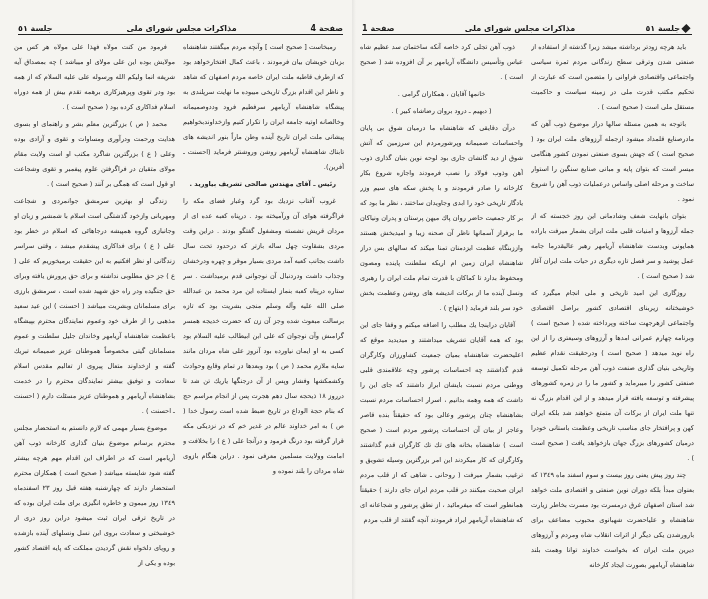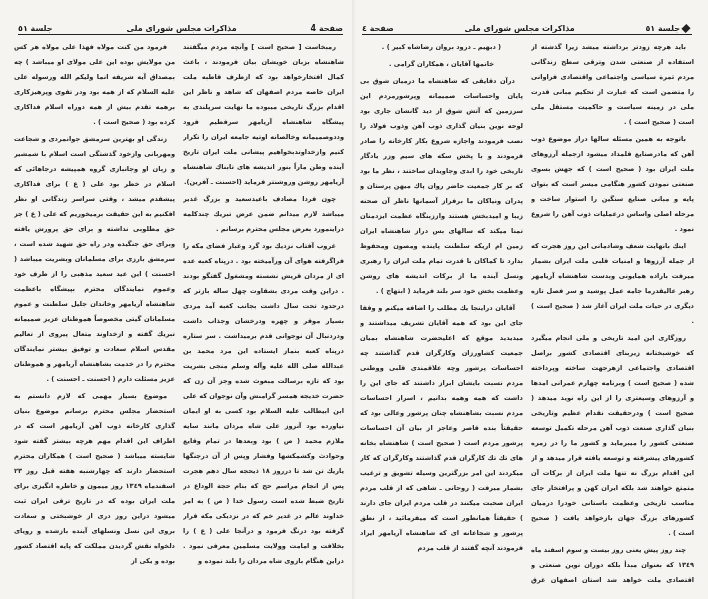--- a/index.html
+++ b/index.html
@@ -28,21 +28,21 @@
   .page.right .header { left:8px;  width:330px; }
   .header span { white-space:nowrap; padding-bottom:1px; }
   .cols { position:absolute; top:40px; display:flex; flex-direction:row-reverse; gap:8px; }
   .page.left .cols  { left:14px; width:330px; }
   .page.right .cols { left:6px; width:334px; }
   .col {
     flex:1; direction:rtl; text-align:justify;
     font-size:6.6px; line-height:15px; color:#262626;
     overflow:hidden; height:545px;
   }
-  .col p { margin:0 0 2px 0; text-indent:8px;font-weight:bold; }
+  .col p { margin:0 0 2px 0; text-indent:8px; }
   .col .center { text-align:center; text-indent:0; }
   .col .bold { font-weight:bold; }
   .gutter { position:absolute; left:352px; top:0; width:4px; height:599px;
     background:linear-gradient(90deg, rgba(0,0,0,0.06), rgba(0,0,0,0.0)); }
   .pageno-mark { display:inline-block; width:6px; height:6px; background:#222;
     transform:rotate(45deg); margin:0 3px; vertical-align:middle; }
 </style>
 </head>
 <body>
 
@@ -50,49 +50,51 @@
 
   <div class="page left">
     <div class="header">
       <span>صفحة 4</span>
       <span>مذاكرات مجلس شوراى ملى</span>
       <span>جلسة ٥١</span>
     </div>
     <div class="cols">
       <div class="col">
         <p>رمبخاست [ صحيح است ] وآنچه مردم ميگفتند شاهنشاه بزبان خويشان بيان فرمودند ، باعث كمال افتخارخواهد بود كه ازطرف قاطبه ملت ايران خاصه مردم اصفهان كه شاهد و ناظر اين اقدام بزرگ تاريخى ميبوده ما نهايت سرپلندى به پيشگاه شاهنشاه آريامهر سرفطيم فرود وددوصميمانه وخالصانه اوتيه جامعه ايران را تكرار كنيم وازخداوندبخواهيم پيشانى ملت ايران تاريخ آينده وطن ماراً بنور انديشه هاى تابناك شاهنشاه آريامهر روشن وروشنتر فرمايد (احسنت ـ آفرين).</p>
-        <p>چون فردا مصادف باعيدسعيد و بزرگ غدير ميباشد لازم ميدانم ضمن عرض تبريك چندكلمه دراينمورد بعرض مجلس محترم برسانم .</p>
+        <p class="bold">رئيس ـ آقاى مهندس صالحى تشريف بياوريد .</p>
         <p>غروب آفتاب نزديك بود گرد وغبار فضاى مكه را فراگرفته هواى آن ورآميخته بود . درپناه كعبه عده اى از مردان قريش نشسته ومشغول گفتگو بودند . دراين وقت مردى بشقاوت چهل ساله بازتر كه درحدود تحت سال داشت بجانب كعبه آمد مردى بسيار موقر و چهره ودرخشان وجذاب داشت ودردنبال آن نوجوانى قدم برميداشت . سر ستاره درپناه كعبه بنماز ايستاده اين مرد محمد بن عبدالله صلى الله عليه وآله وسلم منجى بشريت بود كه تازه برسالت مبعوث شده وجز آن زن كه حضرت خديجه همسر گرامىش وآن نوجوان كه على ابن ابيطالب عليه السلام بود كسى به او ايمان نياورده بود آنروز على شاه مردان مانند سايه ملازم محمد ( ص ) بود وبعدها در تمام وقايع وحوادث وكشمكشها وفشار وپس از آن درجنگها ياريك تن شد تا درروز ١٨ ذيحجه سال دهم هجرت پس از انجام مراسم حج كه بنام حجة الوداع در تاريخ ضبط شده است رسول خدا ( ص ) به امر خداوند عالم در غدير خم كه در نزديكى مكه قرار گرفته بود درنگ فرمود و درآنجا على ( ع ) را بخلافت و امامت وولايت مسلمين معرفى نمود . دراين هنگام بازوى شاه مردان را بلند نموده و</p>
       </div>
       <div class="col">
         <p>فرمود من كنت مولاه فهذا على مولاه هر كس من مولايش بوده اين على مولاى او ميباشد ) چه بمصداق آيه شريفه انما وليكم الله ورسوله على عليه السلام كه از همه بود ودر تقوى وپرهيزكارى برهمه تقدم بيش از همه دوراه اسلام فداكارى كرده بود ( صحيح است ) .</p>
+        <p>محمد ( ص ) بزرگترين معلم بشر و راهنماى او بسوى هدايت ورحمت ودرآورى ومساوات و تقوى و آزادى بوده وعلى ( ع ) بزرگترين شاگرد مكتب او است ولايت مقام مولاى متقيان در فراگرفتن علوم پيغمبر و تقوى وشجاعت او قول است كه همگى بر آنند ( صحيح است ) .</p>
         <p>زندگى او بهترين سرمشق جوانمردى و شجاعت ومهربانى وازخود گذشتگى است اسلام با شمشير و زبان او وجانبازى گروه همپيشه درجاهائى كه اسلام در خطر بود على ( ع ) براى فداكارى پيشقدم ميشد ، وقتى سراسر زندگانى او نظر افكنيم به اين حقيقت برميخوريم كه على ( ع ) جز حق مطلوبى نداشته و براى حق پرورش يافته وبراى حق جنگيده ودر راه حق شهيد شده است ، سرمشق بارزى براى مسلمانان وبشريت ميباشد ( احسنت ) اين عيد سعيد مذهبى را از طرف خود وعموم نمايندگان محترم بپيشگاه باعظمت شاهنشاه آريامهر وخاندان جليل سلطنت و عموم مسلمانان گيتى مخصوصاً هموطنان عزيز صميمانه تبريك گفته و ازخداوند متعال پيروى از تعاليم مقدس اسلام سعادت و توفيق بيشتر نمايندگان محترم را در خدمت بشاهنشاه آريامهر و هموطنان عزيز مسئلت دارم ( احسنت ـ احسنت ) .</p>
         <p>موضوع بسيار مهمى كه لازم دانستم به استحضار مجلس محترم برسانم موضوع بنيان گذارى كارخانه ذوب آهن آريامهر است كه در اطراف اين اقدام مهم هرچه بيشتر گفته شود شايسته ميباشد ( صحيح است ) همكاران محترم استحضار دارند كه چهارشنبه هفته قبل روز ٢٣ اسفندماه ١٣٤٩ روز ميمون و خاطره انگيزى براى ملت ايران بوده كه در تاريخ ترقى ايران ثبت ميشود دراين روز درى از خوشبختى و سعادت بروى اين نسل ونسلهاى آينده بازشده و روياى دلخواه نقش گرديدن مملكت كه پايه اقتصاد كشور بوده و يكى از</p>
       </div>
     </div>
   </div>
 
   <div class="gutter"></div>
 
   <div class="page right">
     <div class="header">
       <span><span class="pageno-mark"></span><span>جلسة ٥١</span></span>
       <span>مذاكرات مجلس شوراى ملى</span>
-      <span>صفحة ٤</span>
+      <span>صفحة 1</span>
     </div>
     <div class="cols">
       <div class="col">
-        <p>بايد هرچه زودتر برداشته ميشد زيرا گذشته از استفاده از صنعتى شدن وترقى سطح زندگانى مردم ثمرة سياسى واجتماعى واقتصادى فراوانى را متضمن است كه عبارت از تحكيم مبانى قدرت ملى در زمينه سياست و حاكميت مستقل ملى است ( صحيح است ) .</p>
+        <p>بايد هرچه زودتر برداشته ميشد زيرا گذشته از استفاده از صنعتى شدن وترقى سطح زندگانى مردم ثمرة سياسى واجتماعى واقتصادى فراوانى را متضمن است كه عبارت از تحكيم مكتب قدرت ملى در زمينه سياست و حاكميت مستقل ملى است ( صحيح است ) .</p>
         <p>باتوجه به همين مسئله سالها دراز موضوع ذوب آهن كه مادرصنايع قلمداد ميشود ازجمله آرزوهاى ملت ايران بود ( صحيح است ) كه جهش بسوى صنعتى نمودن كشور هنگامى ميسر است كه بتوان پايه و مبانى صنايع سنگين را استوار ساخت و مرحله اصلى واساس درعمليات ذوب آهن را شروع نمود .</p>
-        <p>اينك بانهايت شعف وشادمانى اين روز هجرت كه از جمله آرزوها و امنيات قلبى ملت ايران بشمار ميرفت باراده همايونى وبدست شاهنشاه آريامهر رهبر عاليقدرما جامه عمل پوشيد و سر فصل تازه ديگرى در حيات ملت ايران آغاز شد ( صحيح است ) .</p>
+        <p>بتوان بانهايت شعف وشادمانى اين روز خجسته كه از جمله آرزوها و امنيات قلبى ملت ايران بشمار ميرفت باراده همايونى وبدست شاهنشاه آريامهر رهبر عاليقدرما جامه عمل پوشيد و سر فصل تازه ديگرى در حيات ملت ايران آغاز شد ( صحيح است ) .</p>
         <p>روزگارى اين اميد تاريخى و ملى انجام ميگيرد كه خوشبختانه زيربناى اقتصادى كشور براصل اقتصادى واجتماعى ازهرجهت ساخته وپرداخته شده ( صحيح است ) وبرنامه چهارم عمرانى امدها و آرزوهاى وسيعترى را از اين راه نويد ميدهد ( صحيح است ) ودرحقيقت نقدام عظيم وتاريخى بنيان گذارى صنعت ذوب آهن مرحله تكميل توسعه صنعتى كشور را ميبرمايد و كشور ما را در زمره كشورهاى پيشرفته و توسعه يافته قرار ميدهد و از اين اقدام بزرگ نه تنها ملت ايران از بركات آن متمتع خواهند شد بلكه ايران كهن و پرافتخار جاى مناسب تاريخى وعظمت باستانى خودرا درميان كشورهاى بزرگ جهان بازخواهد يافت ( صحيح است ) .</p>
         <p>چند روز پيش يعنى روز بيست و سوم اسفند ماه ١٣٤٩ كه بعنوان مبدأ بلكه دوران نوين صنعتى و اقتصادى ملت خواهد شد استان اصفهان غرق درمسرت بود مسرت بخاطر زيارت شاهنشاه و علياحضرت شهبانوى محبوب مضاعف براى بارورشدن يكى ديگر از اثرات انقلاب شاه ومردم و آرزوهاى ديرين ملت ايران كه بخواست خداوند توانا وهمت بلند شاهنشاه آريامهر بصورت ايجاد كارخانه</p>
       </div>
       <div class="col">
+        <p>ذوب آهن تجلى كرد خاصه آنكه ساختمان سد عظيم شاه عباس وتأسيس دانشگاه آريامهر بر آن افزوده شد ( صحيح است ) .</p>
+        <p class="center">خانمها آقايان ، همكاران گرامى .</p>
         <p class="center">( دبهيم ـ درود بروان رضاشاه كبير ) .</p>
-        <p class="center">خانمها آقايان ، همكاران گرامى .</p>
         <p>درآن دقايقى كه شاهنشاه ما درميان شوق بى پايان واحساسات صميمانه وپرشورمردم اين سرزمين كه آتش شوق از ديد گانشان جارى بود لوحه نوين بنيان گذارى ذوب آهن وذوب فولاد را نصب فرمودند واجازه شروع بكار كارخانه را صادر فرمودند و با پخش سكه هاى سيم وزر يادگار تاريخى خود را ابدى وجاويدان ساختند ، نظر ما بود كه بر كار جمعيت حاضر روان پاك ميهن پرستان و پدران ونياكان ما برفراز آسمانها ناظر آن صحنه زيبا و اميدبخش هستند واززبنگاه عظمت ايزدمنان تمنا ميكند كه سالهاى بس دراز شاهنشاه ايران زمين ام اريكه سلطنت پاينده ومصون ومحفوظ بدارد تا كماكان با قدرت تمام ملت ايران را رهبرى ونسل آينده ما از بركات انديشه هاى روشن وعظمت بخش خود سر بلند فرمايد ( ابتهاج ) .</p>
         <p>آقايان دراينجا يك مطلب را اضافه ميكنم و وقفا جاى اين بود كه همه آقايان تشريف ميداشتند و ميديديد موقع كه اعليحضرت شاهنشاه بميان جمعيت كشاورزان وكارگران قدم گذاشتند چه احساسات پرشور وچه علاقمندى قلبى ووطنى مردم نسبت بايشان ابراز داشتند كه جاى اين را داشت كه همه وهمه بدانيم ، اسرار احساسات مردم نسبت بشاهنشاه چنان پرشور وعالى بود كه حقيقتاً بنده قاصر وعاجز از بيان آن احساسات پرشور مردم است ( صحيح است ) شاهنشاه بخانه هاى تك تك كارگران قدم گذاشتند وكارگران كه كار ميكردند اين امر بزرگترين وسيله تشويق و ترغيب بشمار ميرفت ( روحانى ـ شاهى كه از قلب مردم ايران صحبت ميكنند در قلب مردم ايران جاى دارند ) حقيقتاً همانطور است كه ميفرمائيد ، از نطق پرشور و شجاعانه اى كه شاهنشاه آريامهر ايراد فرمودند آنچه گفتند از قلب مردم</p>
       </div>
     </div>
   </div>
 
 </div>
 
 </body></html>

